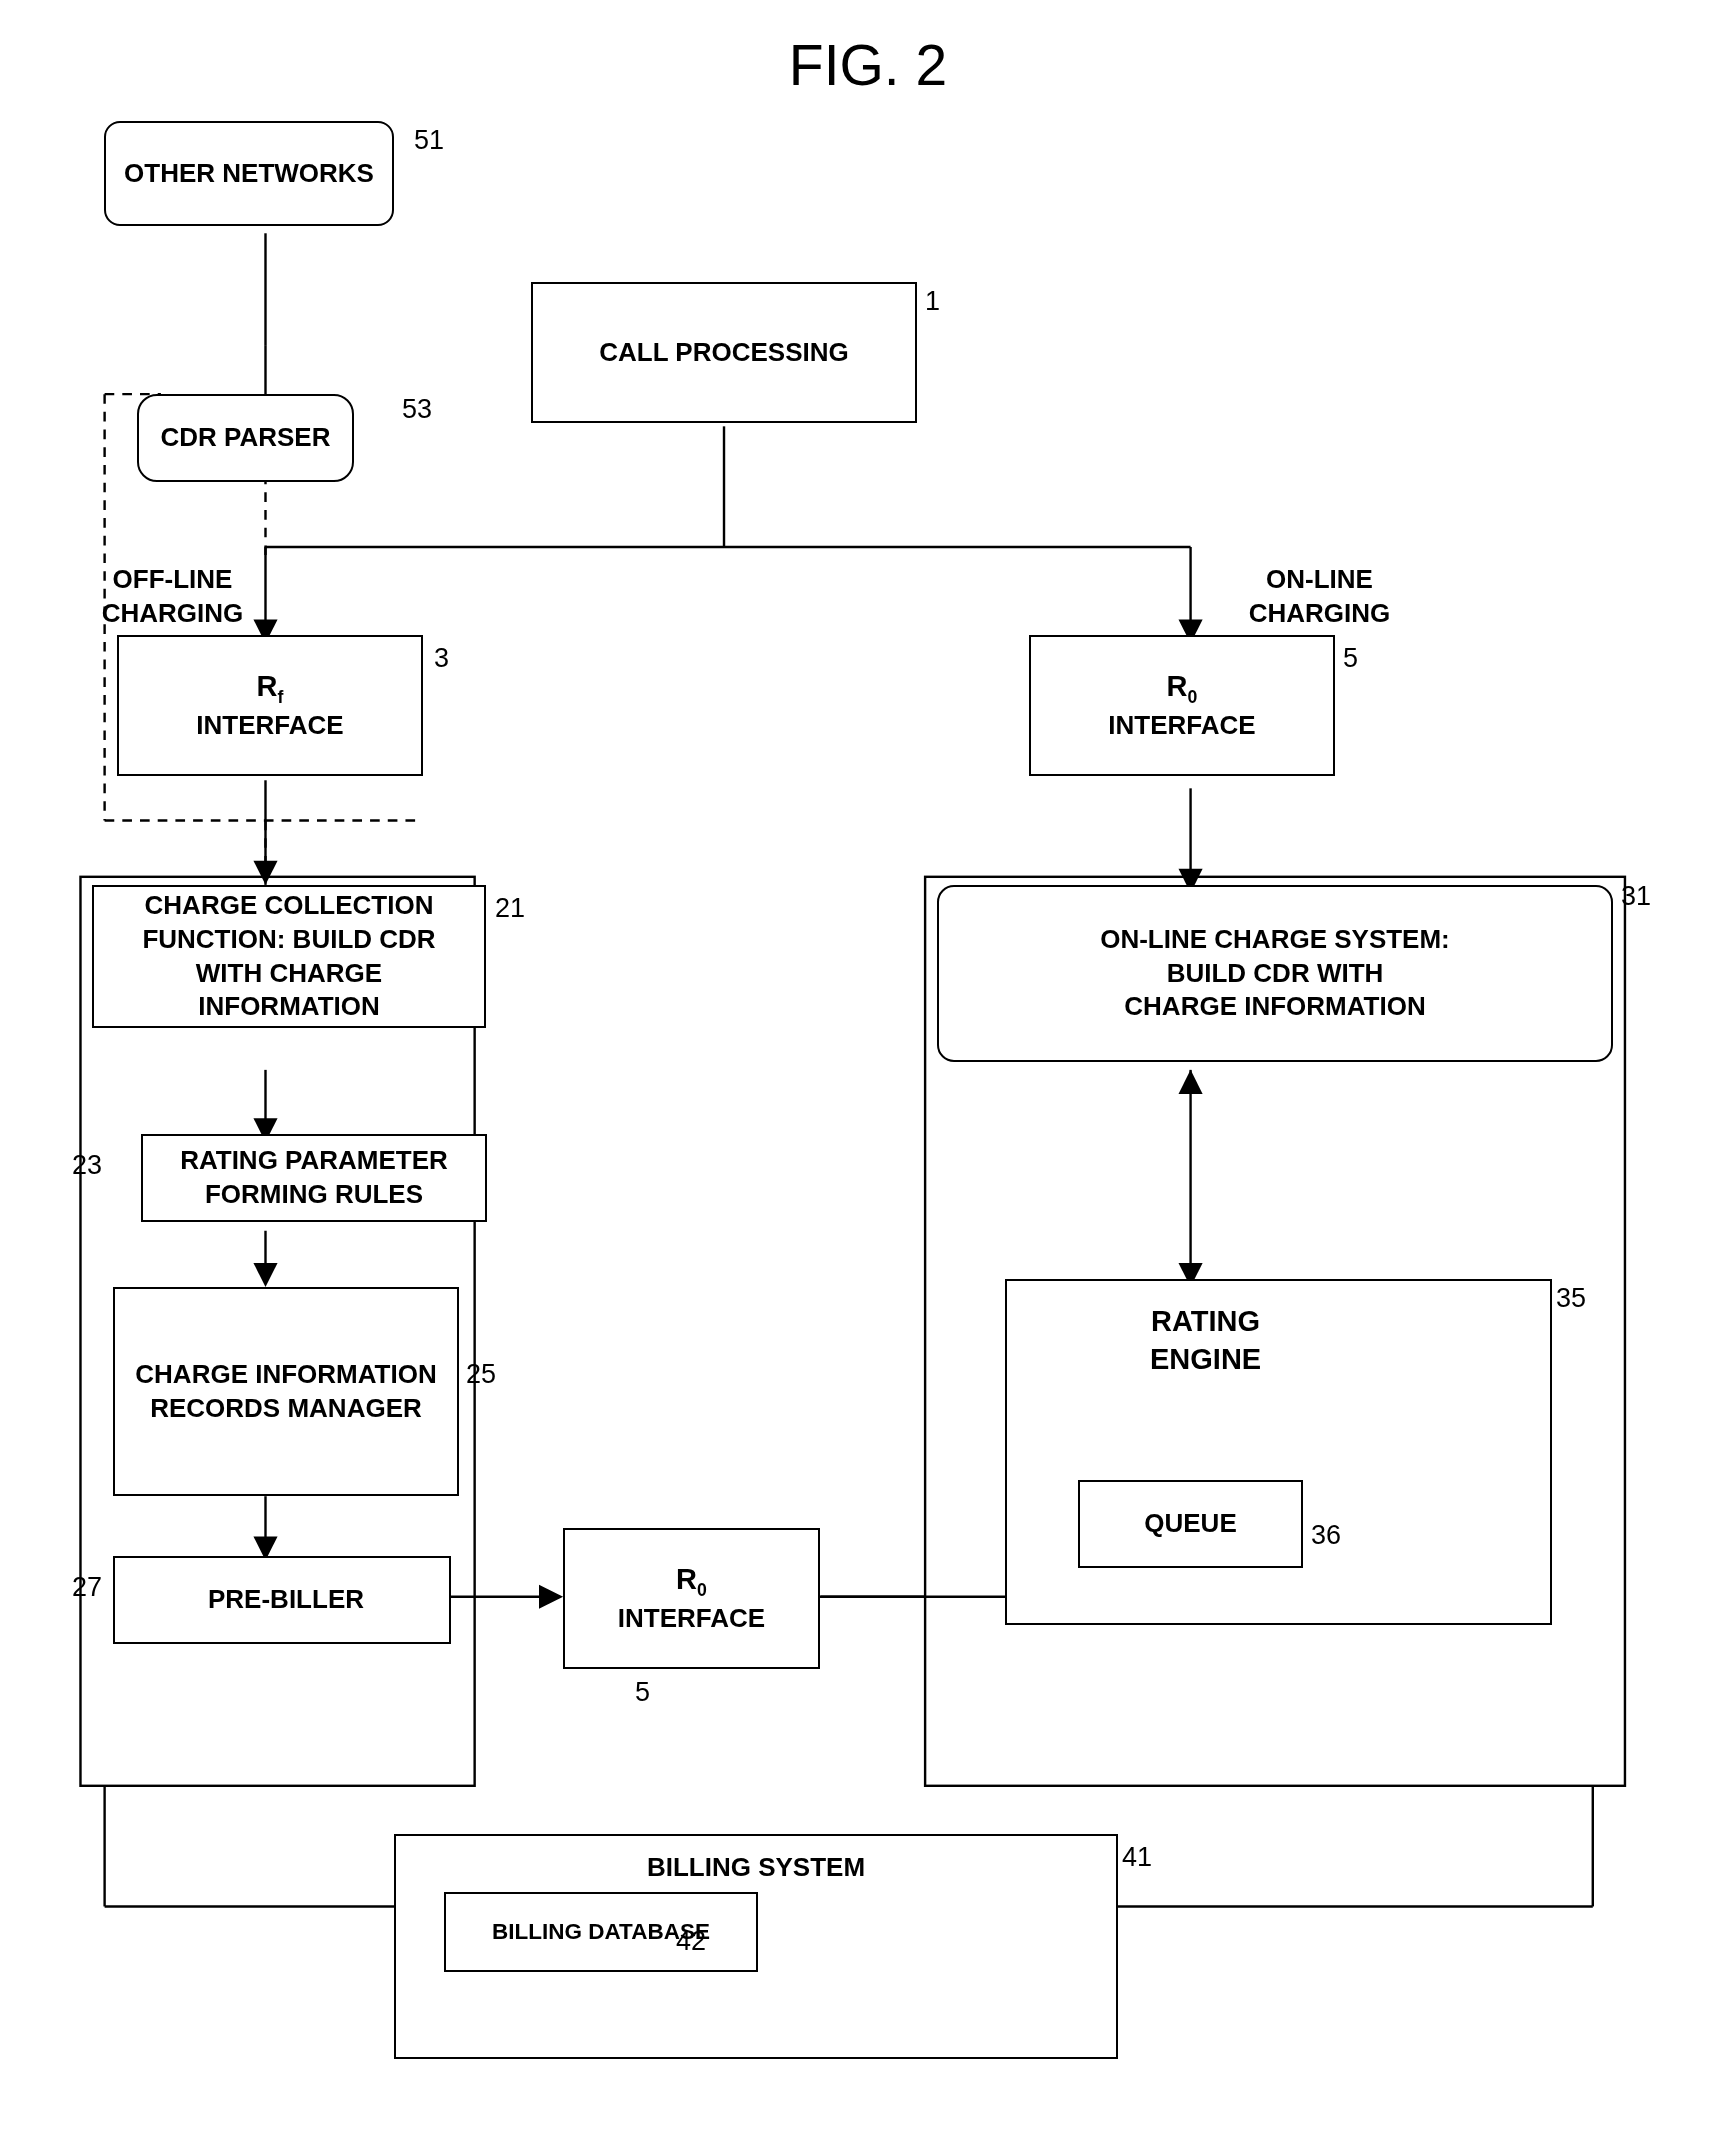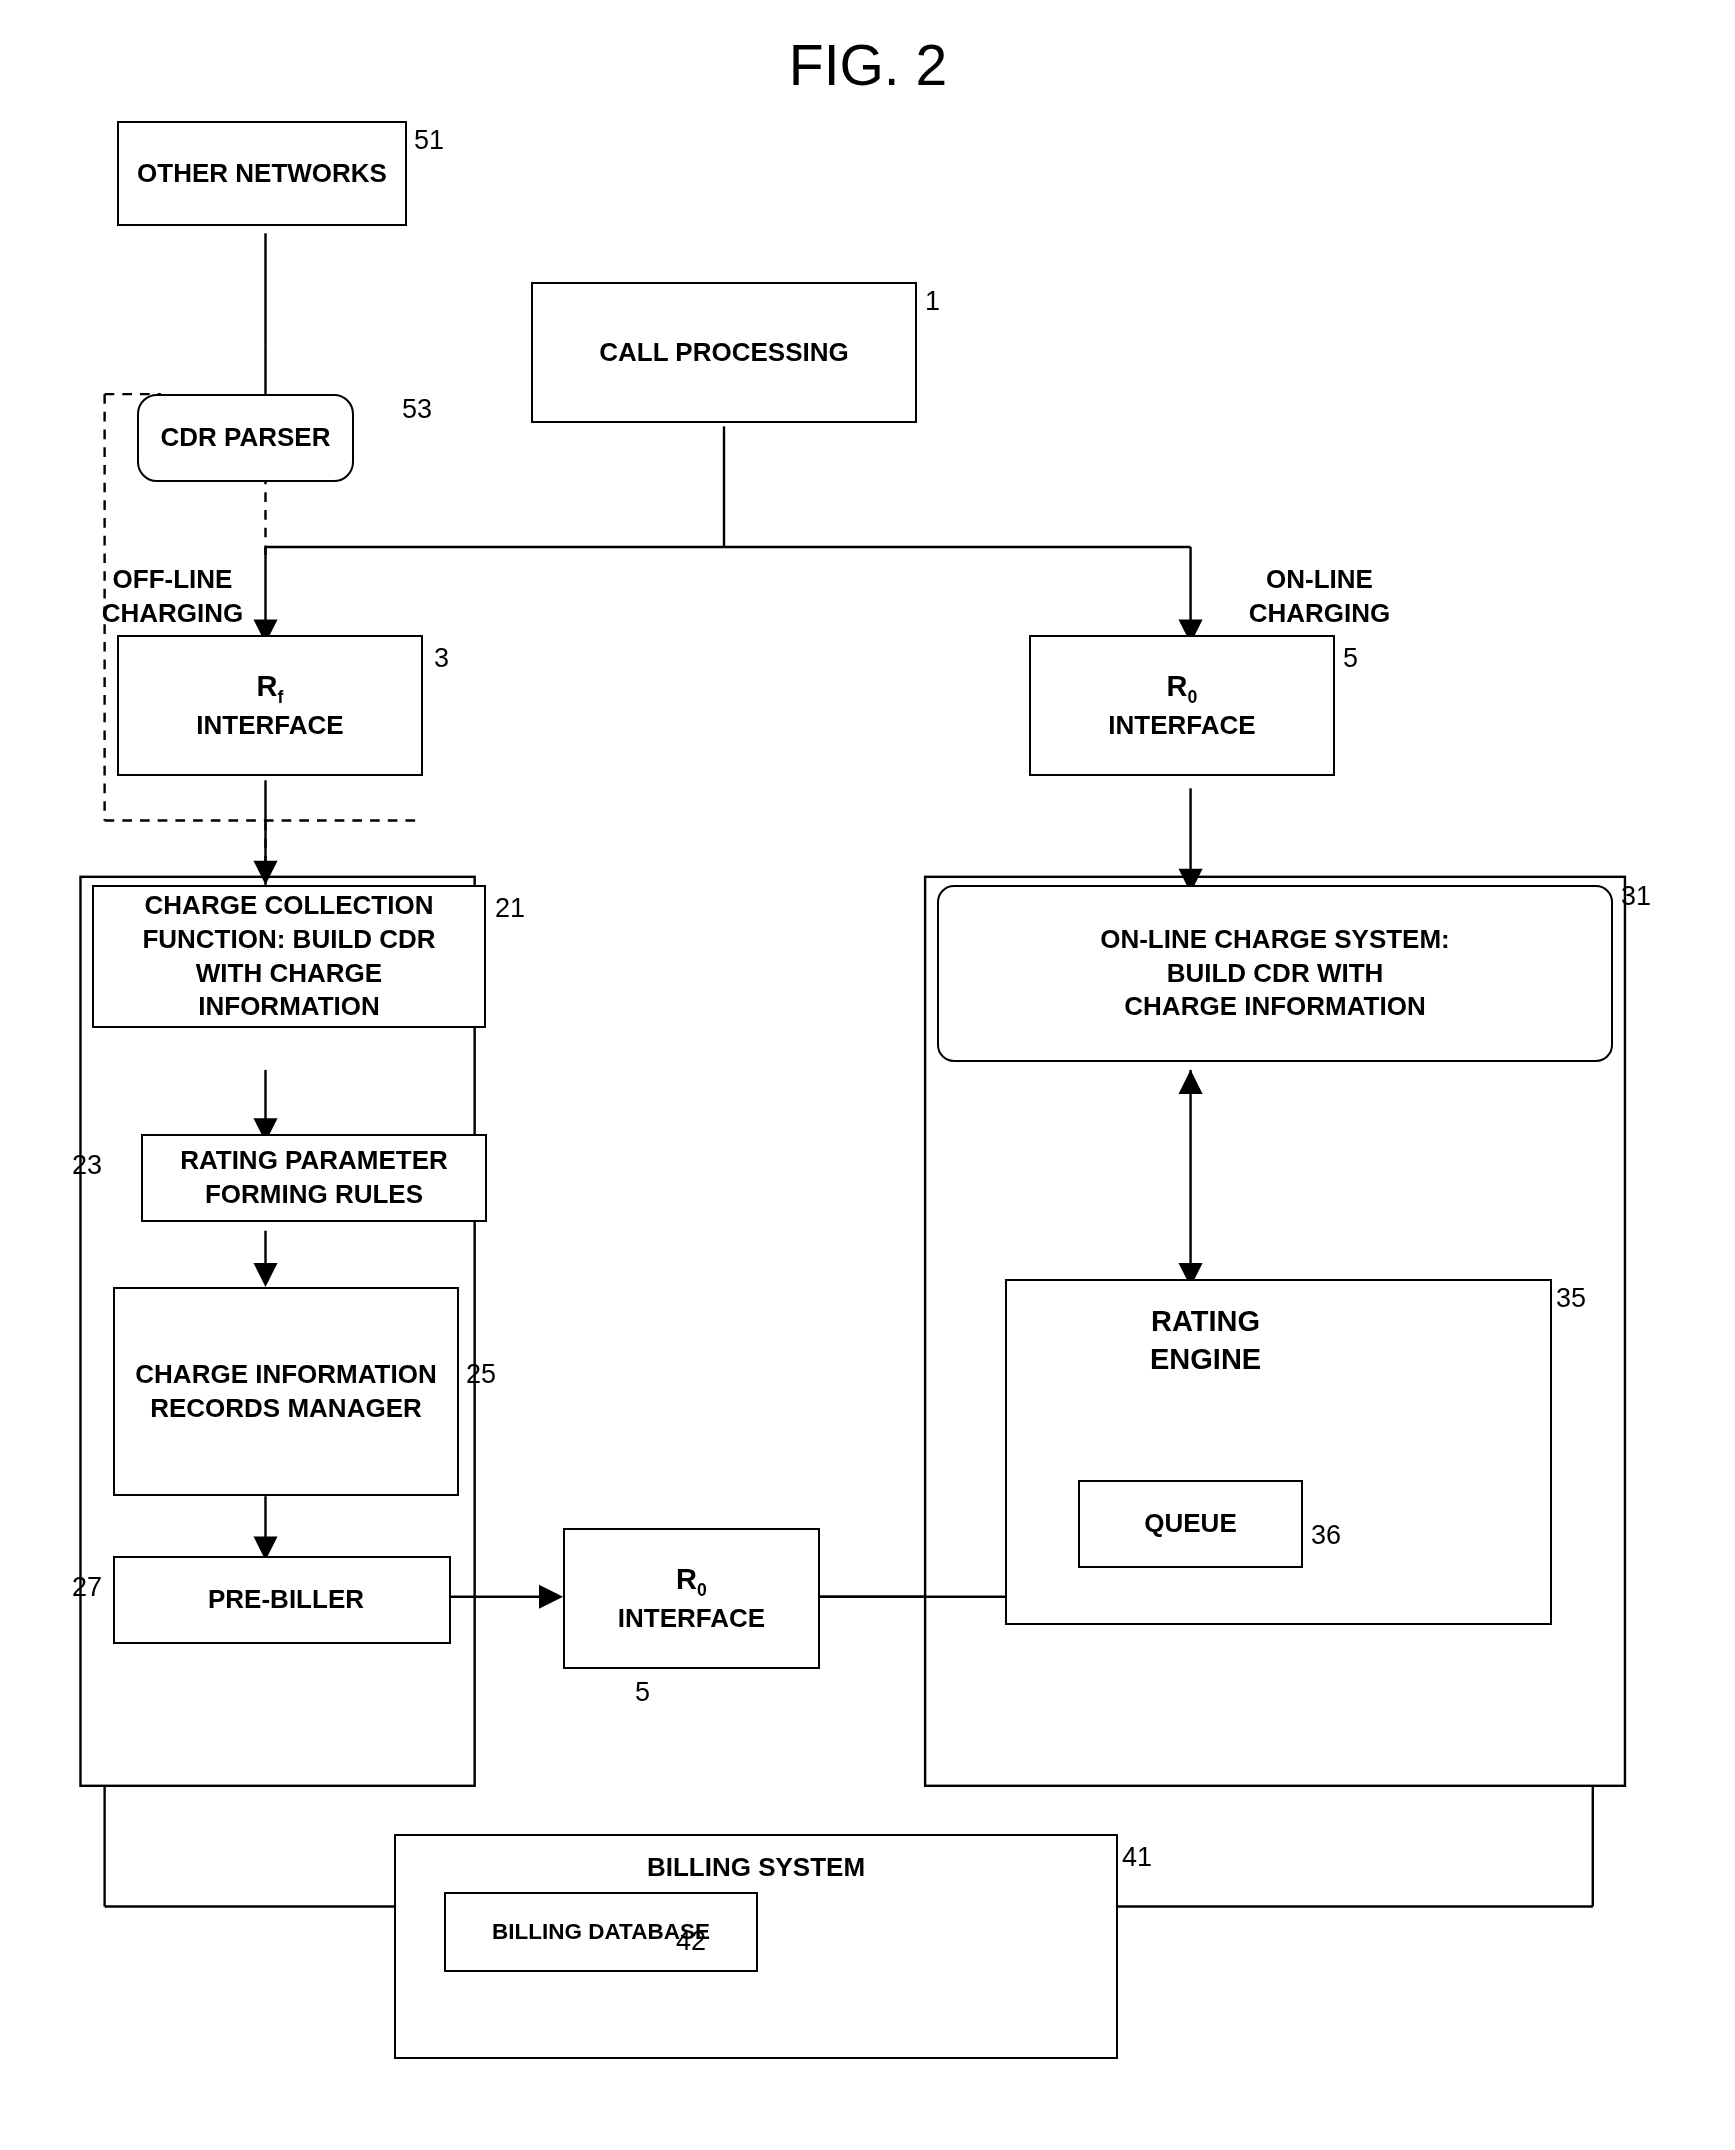--- a/index.html
+++ b/index.html
@@ -141,21 +141,21 @@
     <line x1="1980" y1="2370" x2="1350" y2="2370" stroke="#000" stroke-width="3"></line>
     <polygon points="1330,2370 1360,2355 1360,2385" fill="#000"></polygon>
 
     <rect x="100" y="1090" width="490" height="1130" fill="none" stroke="#000" stroke-width="3"></rect>
 
     <rect x="1150" y="1090" width="870" height="1130" fill="none" stroke="#000" stroke-width="3"></rect>
 
     <line x1="1020" y1="1985" x2="1150" y2="1985" stroke="#000" stroke-width="3"></line>
   </svg>
 
-  <div class="box" style="left:117px; top:121px; width:290px; height:105px;">
+  <div class="box" style="left:104px; top:121px; width:290px; height:105px;border-radius:16px;">
     <span>OTHER NETWORKS</span>
   </div>
 
   <div class="ref-num" style="left:414px; top:125px;">51</div>
 
   <div class="box" style="left:137px; top:394px; width:217px; height:88px;border-radius:20px;">
     <span>CDR PARSER</span>
   </div>
 
   <div class="ref-num" style="left:402px; top:394px;">53</div>

